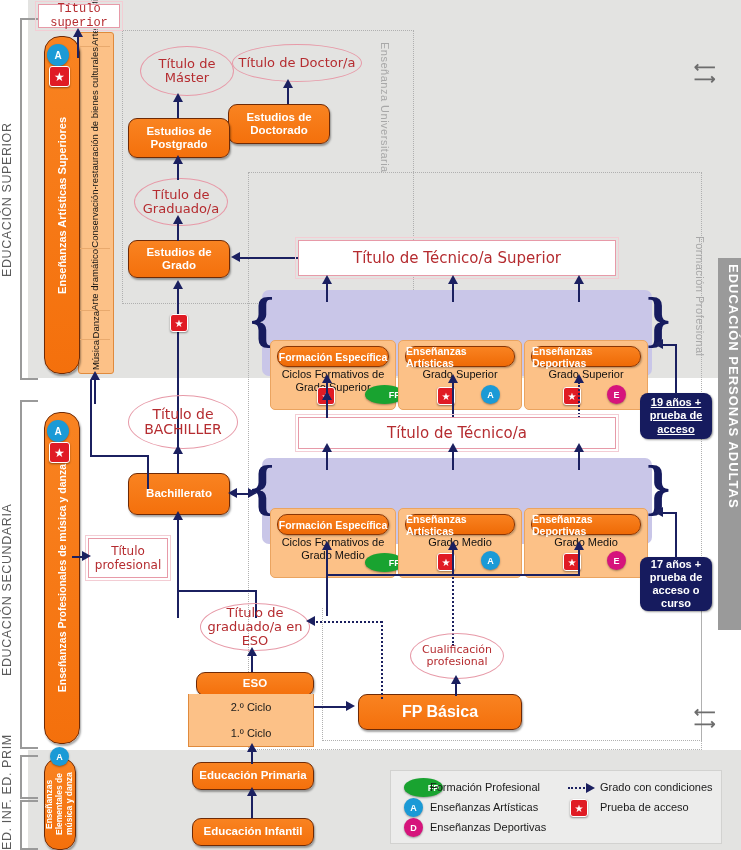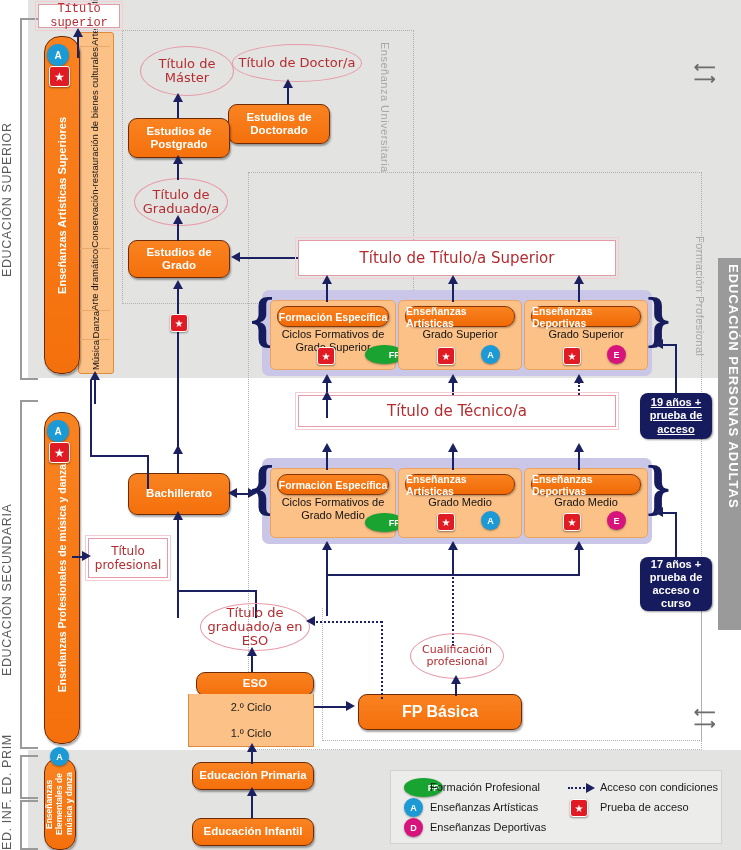--- a/index.html
+++ b/index.html
@@ -30,21 +30,21 @@
         font-size:11.5px;display:flex;align-items:center;justify-content:center;
         text-align:center;box-shadow:1px 2px 2px rgba(0,0,0,.35);line-height:1.15;}
 
   
   .lbox{position:absolute;background:#fcc187;border:1px solid #e08a3c;border-radius:6px;
         color:#1a1a1a;font-size:11px;display:flex;align-items:center;justify-content:center;
         text-align:center;}
 
   
   .lilac{position:absolute;background:#c9c6e8;border-radius:7px;}
-  .fpcard{position:absolute;background:#fcc187;border:1px solid #eaa460;border-radius:5px;}
+  .fpcard{position:absolute;background:#fcc187;border:1px solid #eaa460;border-radius:5px;margin-top:40px;}
   .fphdr{position:absolute;left:6px;right:6px;top:5px;height:19px;
          background:linear-gradient(#f98321,#ef6a06);border:1px solid #8a3605;
          border-radius:10px;color:#fff;font-size:10.5px;font-weight:bold;
          display:flex;align-items:center;justify-content:center;
          box-shadow:1px 1px 2px rgba(0,0,0,.3);}
   .fpsub{position:absolute;left:4px;right:4px;top:27px;font-size:11px;color:#111;
          text-align:center;line-height:1.15;}
 
   
   .oval{position:absolute;border:1.6px solid #e79aa8;border-radius:50%;
@@ -200,21 +200,21 @@
 
   <div class="ln lnh" style="left:240px;top:257px;width:58px;"></div>
   <div class="ln lnv" style="left:296px;top:257px;height:2px;"></div>
   <div class="arrowleft" style="left:231px;top:252px;"></div>
 
   <div class="ln lnv" style="left:177px;top:288px;height:330px;"></div>
   <div class="arrowup" style="left:173px;top:280px;"></div>
   <div class="star" style="left:170px;top:314px;">★</div>
 
   <div class="trect" style="left:298px;top:240px;width:316px;height:34px;font-size:15px;">
-    <span>Título de Título/a Superior</span>
+    <span>Título de Técnico/a Superior</span>
   </div>
 
   <div class="lilac" style="left:262px;top:290px;width:390px;height:86px;"></div>
   <div class="brace" style="left:250px;top:288px;">{</div>
   <div class="brace" style="left:646px;top:288px;">}</div>
 
   <div class="fpcard" style="left:270px;top:300px;width:124px;height:68px;">
     <div class="fphdr">Formación Específica</div>
     <div class="fpsub">Ciclos Formativos de Grado Superior</div>
     <div class="star" style="left:46px;top:46px;">★</div>
@@ -247,21 +247,21 @@
   <div class="dln" style="left:578px;top:382px;height:36px;"></div>
   <div class="arrowup" style="left:574px;top:374px;"></div>
 
   <div class="nbox" style="left:640px;top:393px;width:72px;height:46px;text-decoration:underline;">
     <span>19 años + prueba de acceso</span>
   </div>
   <div class="ln lnv" style="left:675px;top:344px;height:50px;"></div>
   <div class="ln lnh" style="left:662px;top:344px;width:14px;"></div>
   <div class="arrowleft" style="left:654px;top:339px;"></div>
 
-  <div class="trect" style="left:298px;top:395px;width:316px;height:30px;font-size:15px;">
+  <div class="trect" style="left:298px;top:417px;width:316px;height:30px;font-size:15px;">
     <span>Título de Técnico/a</span>
   </div>
 
   <div class="lilac" style="left:262px;top:458px;width:390px;height:86px;"></div>
   <div class="brace" style="left:250px;top:456px;">{</div>
   <div class="brace" style="left:646px;top:456px;">}</div>
 
   <div class="fpcard" style="left:270px;top:468px;width:124px;height:68px;">
     <div class="fphdr">Formación Específica</div>
     <div class="fpsub">Ciclos Formativos de Grado Medio</div>
@@ -301,20 +301,23 @@
   <div class="ln lnv" style="left:326px;top:574px;height:42px;"></div>
   <div class="dln" style="left:452px;top:574px;height:72px;"></div>
 
   <div class="nbox" style="left:640px;top:557px;width:72px;height:54px;">
     <span>17 años + prueba de acceso o curso</span>
   </div>
   <div class="ln lnv" style="left:675px;top:512px;height:46px;"></div>
   <div class="ln lnh" style="left:662px;top:512px;width:14px;"></div>
   <div class="arrowleft" style="left:654px;top:507px;"></div>
 
+  <div class="oval" style="left:128px;top:395px;width:108px;height:52px;font-size:14px;">
+    <span>Título de BACHILLER</span>
+  </div>
   <div class="obox" style="left:128px;top:473px;width:100px;height:40px;">
     <span>Bachillerato</span>
   </div>
   <div class="ln lnv" style="left:177px;top:452px;height:22px;"></div>
   <div class="arrowup" style="left:173px;top:445px;"></div>
 
   <div class="ln lnv" style="left:147px;top:455px;height:34px;"></div>
   <div class="ln lnh" style="left:90px;top:455px;width:59px;"></div>
   <div class="ln lnv" style="left:90px;top:380px;height:76px;"></div>
 
@@ -390,18 +393,18 @@
   <div class="legrow" style="left:430px;top:781px;">Formación Profesional</div>
 
   <div class="badge art" style="left:404px;top:798px;">A</div>
   <div class="legrow" style="left:430px;top:801px;">Enseñanzas Artísticas</div>
 
   <div class="badge dep" style="left:404px;top:818px;">D</div>
   <div class="legrow" style="left:430px;top:821px;">Enseñanzas Deportivas</div>
 
   <div class="dlnh" style="left:568px;top:787px;width:20px;"></div>
   <div class="arrowright" style="left:586px;top:783px;"></div>
-  <div class="legrow" style="left:600px;top:781px;">Acceso con condiciones</div>
+  <div class="legrow" style="left:600px;top:781px;">Grado con condiciones</div>
 
   <div class="star" style="left:570px;top:799px;">★</div>
   <div class="legrow" style="left:600px;top:801px;">Prueba de acceso</div>
 
 </div>
 
 </body></html>

